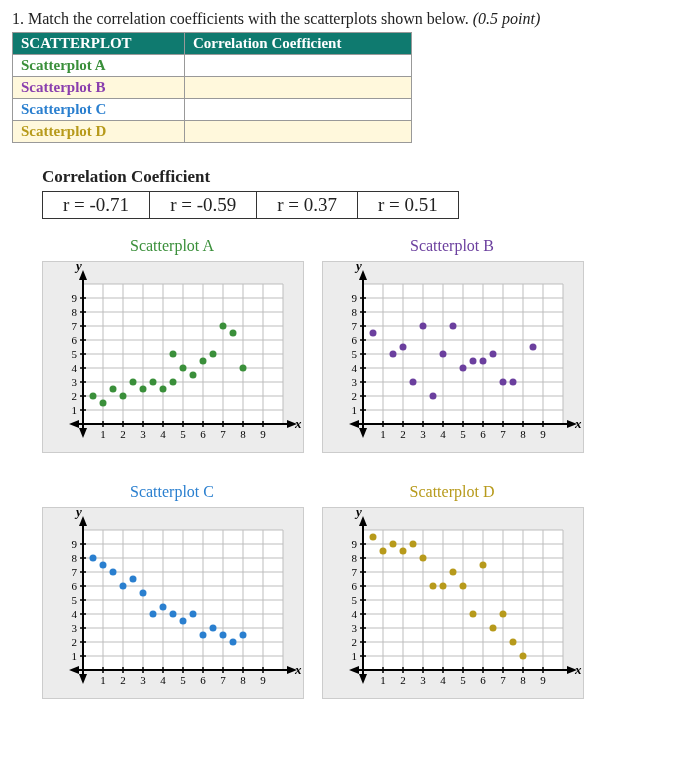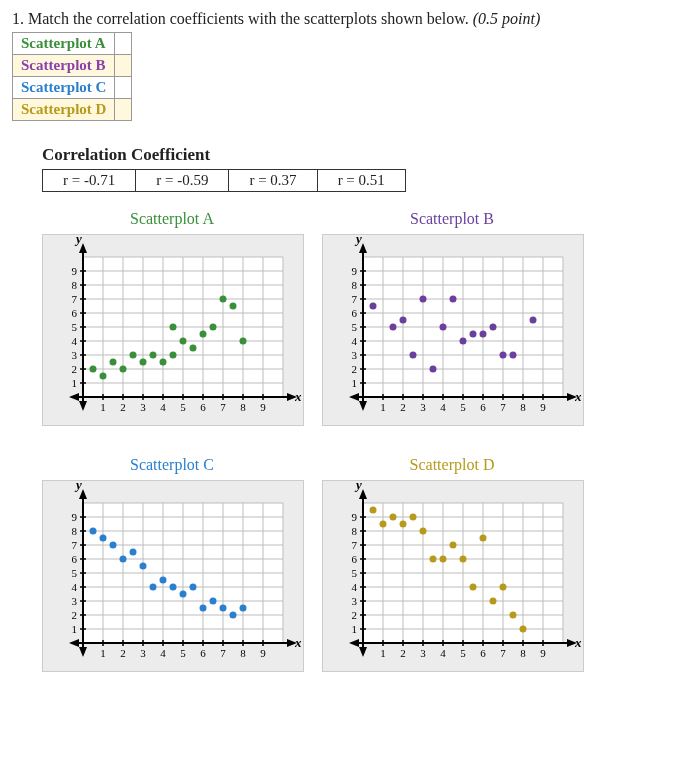--- a/index.html
+++ b/index.html
@@ -45,21 +45,21 @@
     font-size: 17px;
   }
   table.coeffs {
     border-collapse: collapse;
     margin-left: 30px;
     margin-bottom: 18px;
   }
   table.coeffs td {
     border: 1px solid #333;
     padding: 2px 20px;
-    font-size: 15px;
+    font-size: 19px;
     text-align: center;
     white-space: nowrap;
   }
 
   .plot-grid {
     margin-left: 30px;
   }
   .plot-row {
     display: flex;
     gap: 20px;
@@ -107,20 +107,24 @@
 <body>
 
 <div class="q-line">
   <span>1.</span>
   <span>Match the correlation coefficients with the scatterplots shown below.</span>
   <span class="pts">(0.5 point)</span>
 </div>
 
 <table class="match">
   <tbody>
+      <tr>
+    <th>SCATTERPLOT</th>
+    <th>Correlation Coefficient</th>
+  </tr>
   <tr class="rowA">
     <td class="label">Scatterplot A</td>
     <td></td>
   </tr>
   <tr class="rowB">
     <td class="label">Scatterplot B</td>
     <td></td>
   </tr>
   <tr class="rowC">
     <td class="label">Scatterplot C</td>

